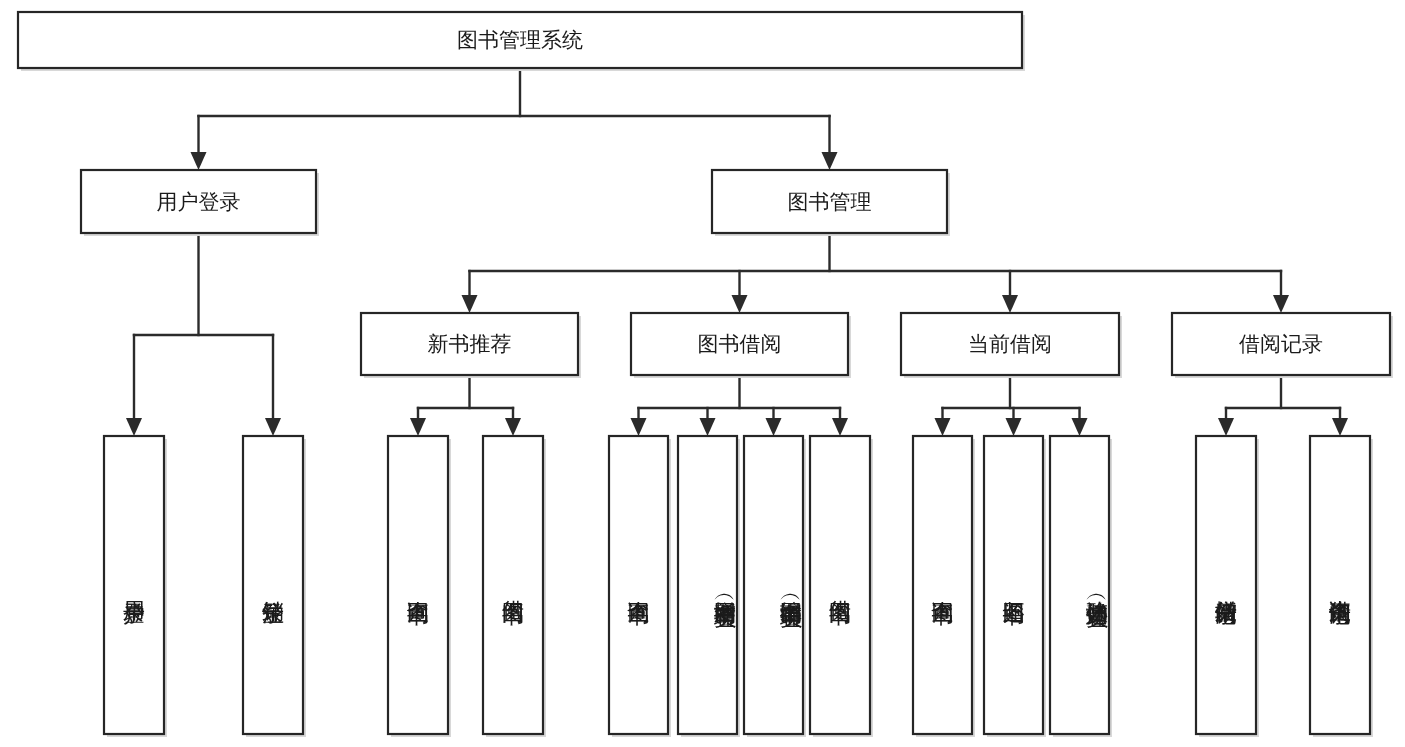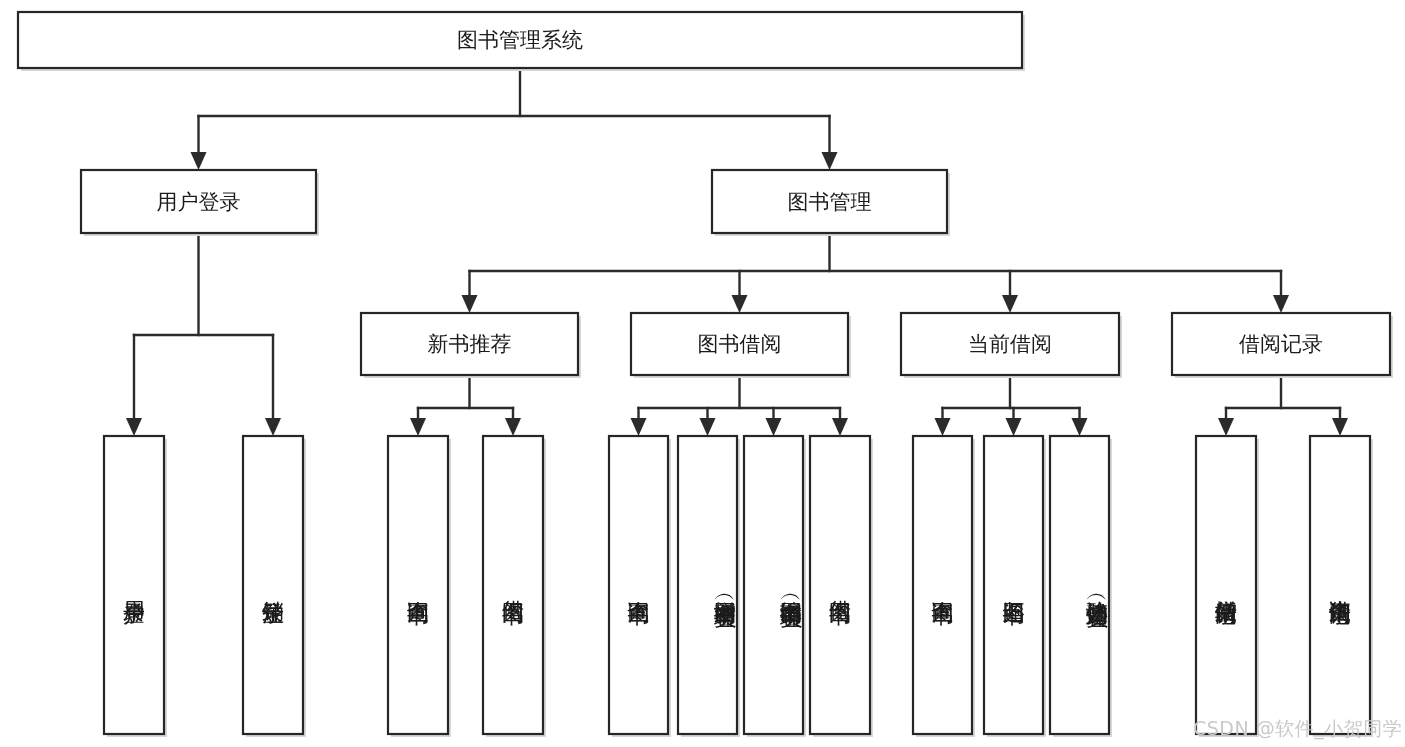--- a/index.html
+++ b/index.html
@@ -255,14 +255,13 @@
       <div class="leaf-label" style="left: 678px; width: 59px; top: 442px; height: 290px; align-items: flex-start; display: flex; justify-content: center;">新增图书（管理员）</div>
       <div class="leaf-label" style="left: 744px; width: 59px; top: 442px; height: 290px; align-items: flex-start; display: flex; justify-content: center;">编辑图书（管理员）</div>
       <div class="leaf-label" style="left: 810px; width: 60px; top: 436px; height: 298px; display: flex; justify-content: center; align-items: center;">借阅图书</div>
       <div class="leaf-label" style="left: 913px; width: 59px; top: 436px; height: 298px; display: flex; justify-content: center; align-items: center;">查询图书</div>
       <div class="leaf-label" style="left: 984px; width: 59px; top: 436px; height: 298px; display: flex; justify-content: center; align-items: center;">归还图书</div>
       <div class="leaf-label" style="left: 1050px; width: 59px; top: 442px; height: 290px; align-items: flex-start; display: flex; justify-content: center;">确认归还（管理员）</div>
       <div class="leaf-label" style="left: 1196px; width: 60px; top: 436px; height: 298px; display: flex; justify-content: center; align-items: center;">新增借阅记录</div>
       <div class="leaf-label" style="left: 1310px; width: 60px; top: 436px; height: 298px; display: flex; justify-content: center; align-items: center;">查询借阅记录</div>
     </div>
 
-  <div class="watermark" style="left: 1193px; top: 716px;">CSDN @软件_小贺同学</div>
 </div>
 
 </body></html>

